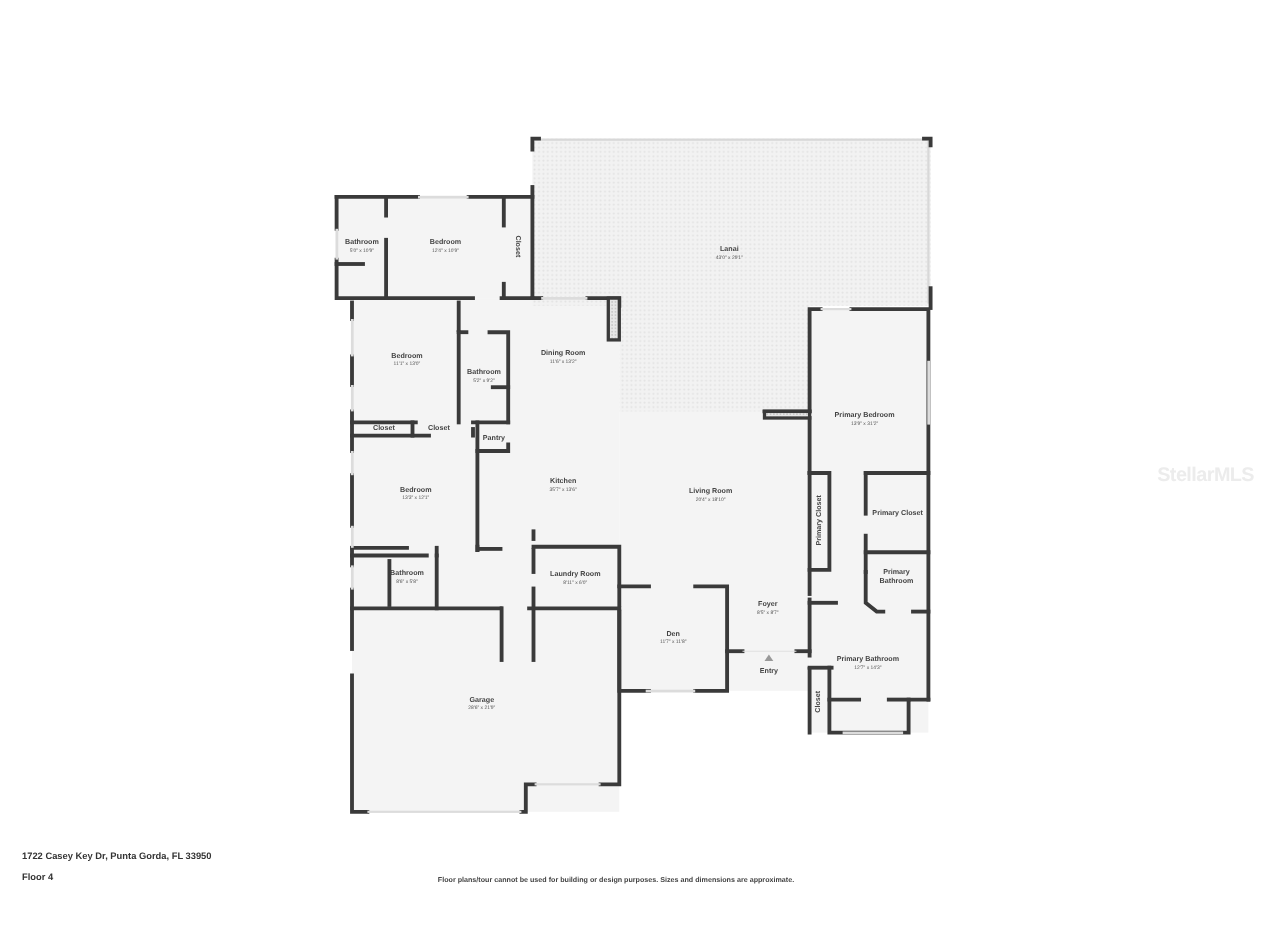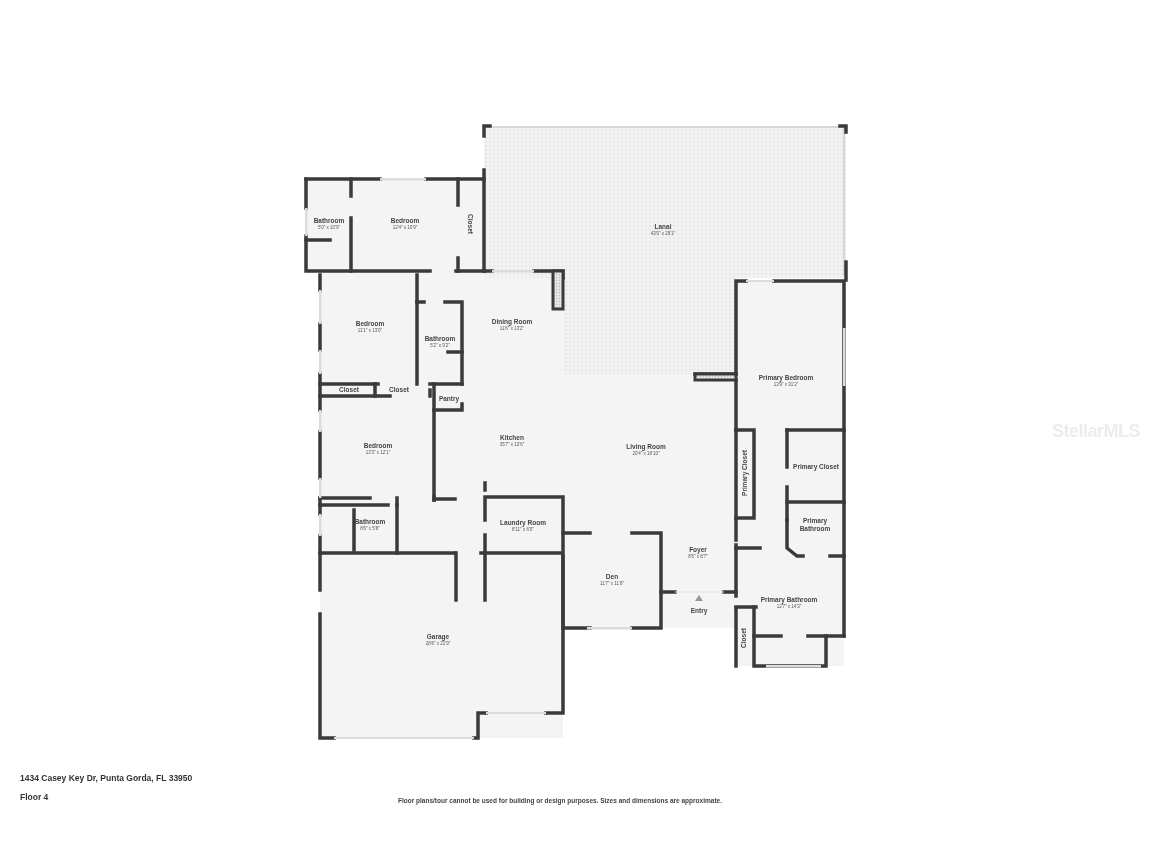--- a/index.html
+++ b/index.html
@@ -238,15 +238,15 @@
 </div>
 <div class="room-label" style="left:438px;top:640px;">
   <span class="room-name">Garage</span>
   <span class="room-dim">28'6" x 21'9"</span>
 </div>
 
 <div class="entry-label" style="left:699px;top:610px;">Entry</div>
 
 <div class="watermark">StellarMLS</div>
 
-<div class="footer-addr">1434 Casey Key Dr, Punta Gorda, FL 33950</div>
+<div class="footer-addr">1722 Casey Key Dr, Punta Gorda, FL 33950</div>
 <div class="footer-floor">Floor 4</div>
 <div class="disclaimer">Floor plans/tour cannot be used for building or design purposes. Sizes and dimensions are approximate.</div>
 
 </body></html>

